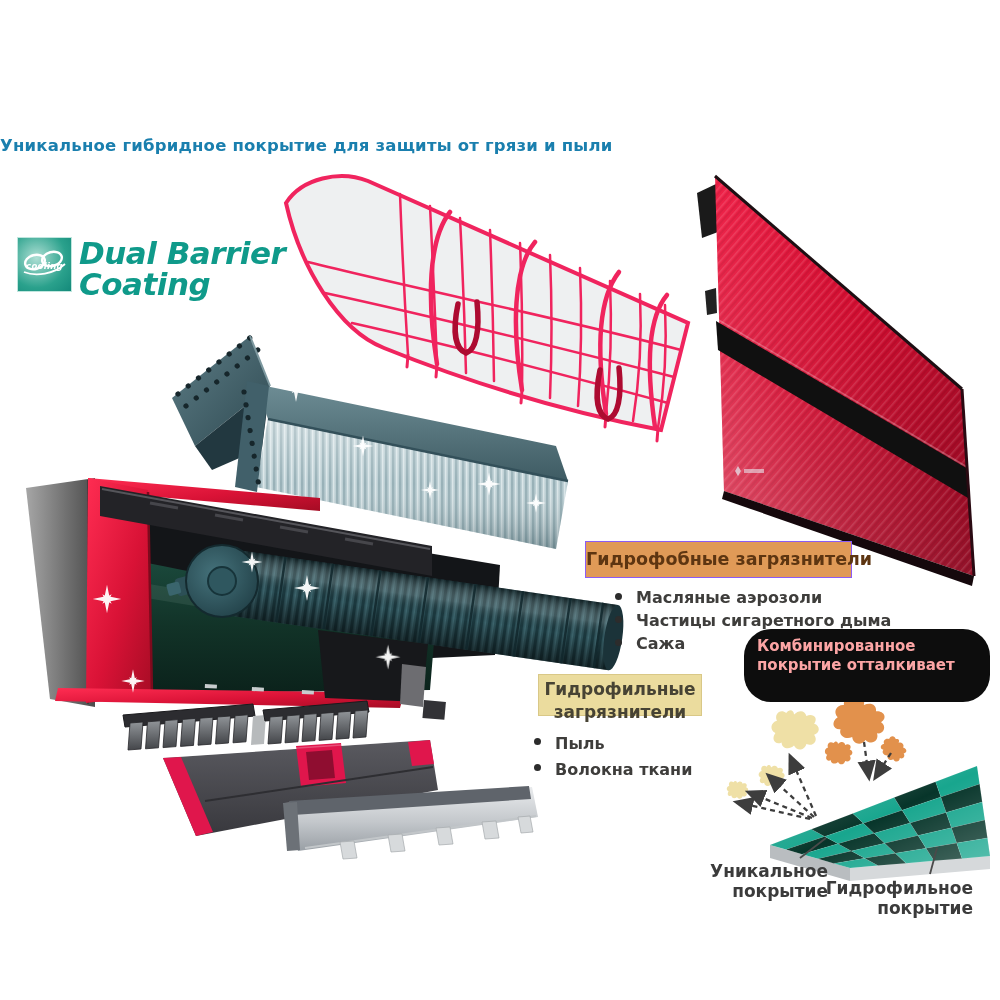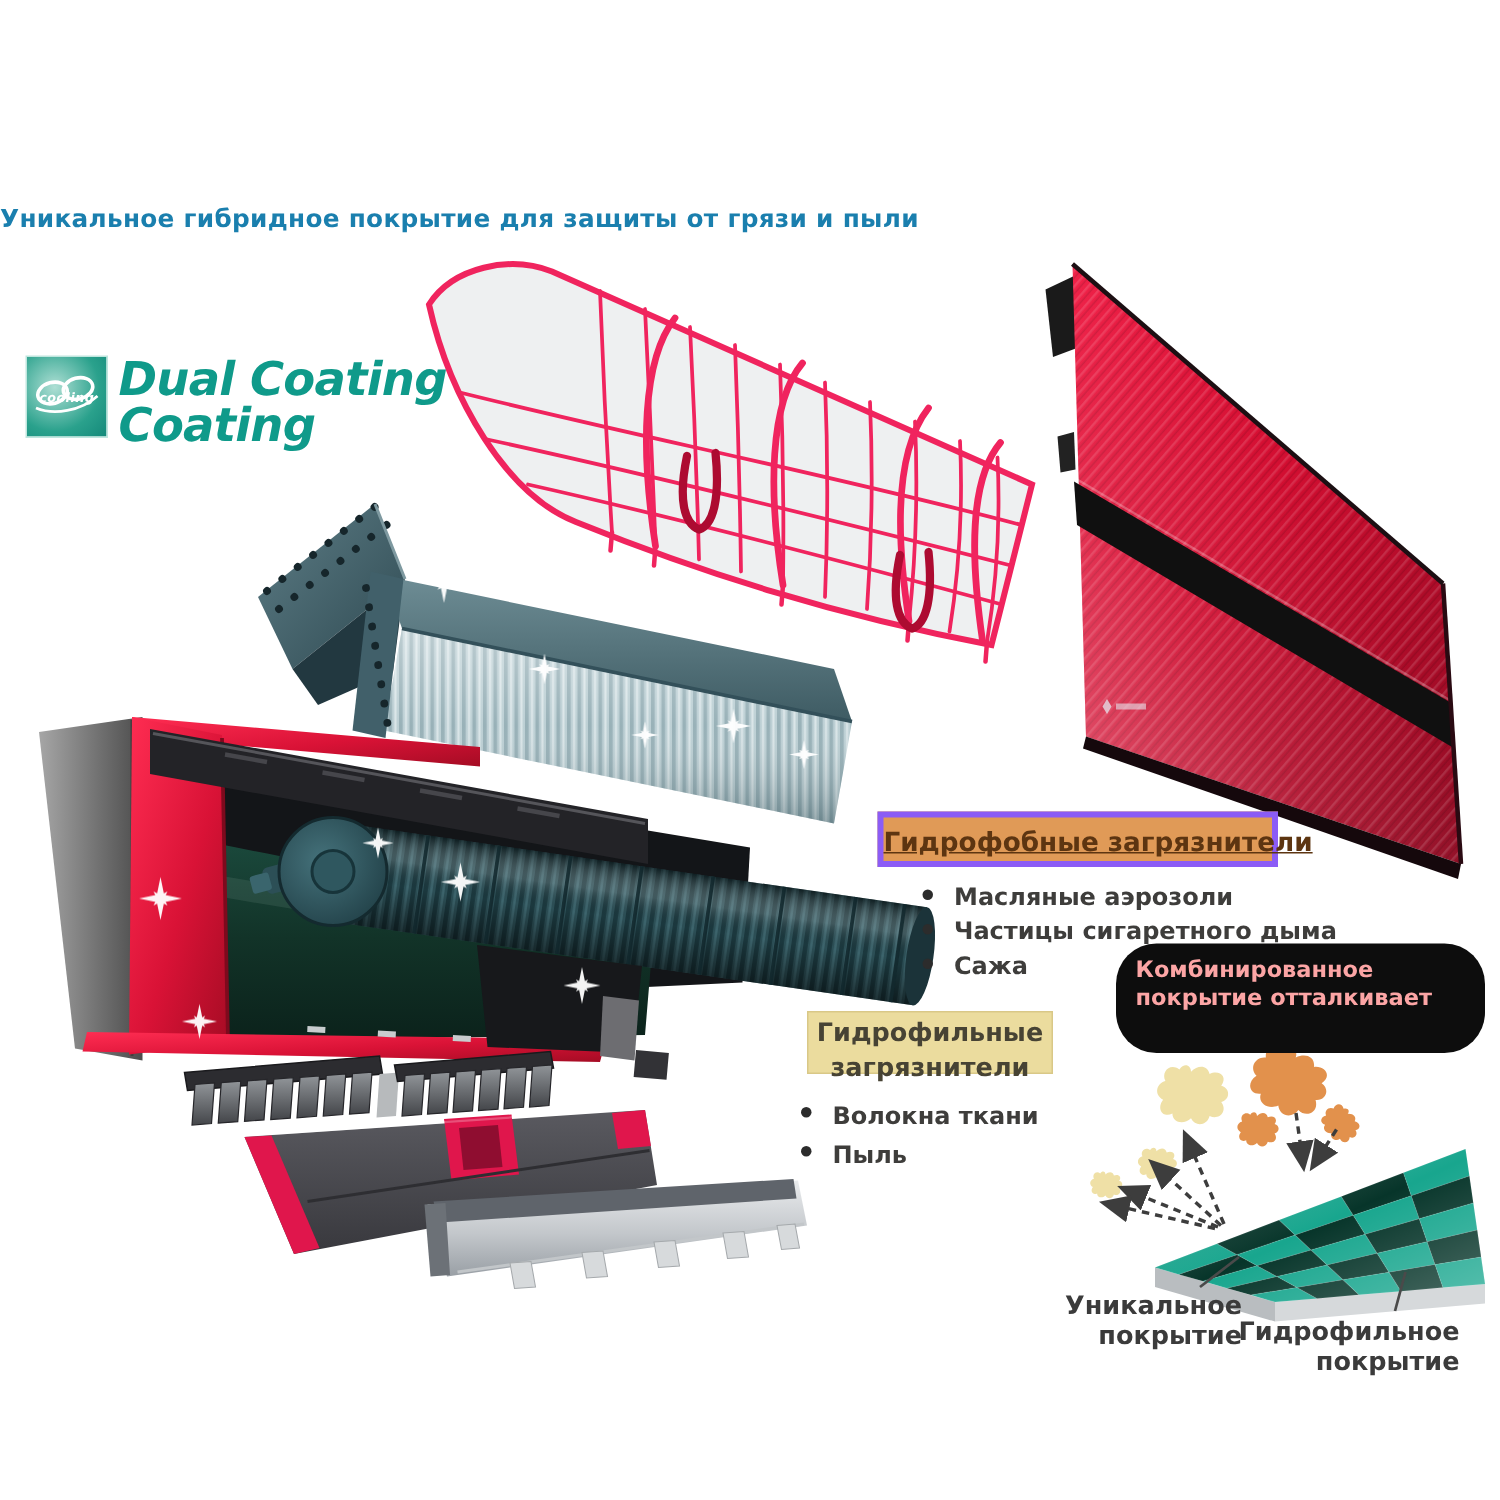--- a/index.html
+++ b/index.html
@@ -9,23 +9,23 @@
   .abs{position:absolute;}
   .page-title{left:0;top:136px;width:1000px;font-size:16.5px;font-weight:bold;
               color:#1a7fae;letter-spacing:.2px;}
   .badge{left:17px;top:237px;width:53px;height:53px;border:1px solid #bfe6de;
          background:radial-gradient(circle at 35% 38%, #aedfd4 0%, #2aa18c 62%, #14897a 100%);}
   .badge svg{position:absolute;left:0;top:0;}
   .badge-label{position:absolute;left:0;bottom:20px;width:100%;text-align:center;color:#fff;
                font-size:8.5px;font-weight:bold;font-style:italic;letter-spacing:.3px;}
   .wordmark{left:79px;top:238px;font-size:31px;line-height:31px;font-weight:bold;font-style:italic;
             color:#0f9a8a;letter-spacing:-0.5px;white-space:nowrap;}
-  .hb-header{left:585px;top:541px;width:267px;height:37px;background:#e09a57;border:4px solid #8b5cf6;
+  .hb-header{left:585px;top:541px;width:267px;height:37px;background:#e09a57;border:1px solid #8b5cf6;
              box-sizing:border-box;color:#5d3511;font-size:17.5px;font-weight:bold;text-align:center;
-             line-height:35px;white-space:nowrap;text-decoration:underline;}
+             line-height:35px;white-space:nowrap;}
   .list{font-size:16px;font-weight:bold;color:#3e3d3b;}
   .list .li{position:relative;padding-left:23px;}
   .li .dot{position:absolute;left:2px;top:7px;width:7px;height:7px;border-radius:50%;background:#2c2c2c;}
   .hb-list{left:613px;top:586px;}
   .hb-list .li{line-height:23px;}
   .hp-header{left:538px;top:674px;width:164px;height:42px;background:#ebdc9e;border:1px solid #d9c887;
              box-sizing:border-box;color:#474334;font-size:17px;font-weight:bold;text-align:center;
              padding-top:3px;line-height:23px;}
   .hp-list{left:532px;top:731px;}
   .hp-list .li{line-height:26px;}
@@ -375,38 +375,38 @@
 <div class="abs badge">
   <svg width="53" height="53" viewBox="0 0 53 53">
     <ellipse cx="17" cy="24" rx="10" ry="7" transform="rotate(-15 17 24)" fill="none" stroke="#ffffff" stroke-width="2.4"></ellipse>
     <ellipse cx="34" cy="21" rx="10" ry="7" transform="rotate(-15 34 21)" fill="none" stroke="#ffffff" stroke-width="2.4"></ellipse>
     <path d="M6,34 C18,39 36,36 47,26" fill="none" stroke="#ffffff" stroke-width="1.8"></path>
   </svg>
   <div class="badge-label">cooling</div>
 </div>
 
 <div class="abs wordmark">
-  <div>Dual Coating</div>
+  <div>Dual Barrier</div>
   <div>Coating</div>
 </div>
 
 <div class="abs hb-header">Гидрофобные загрязнители</div>
 <div class="abs list hb-list">
   <div class="li"><span class="dot"></span><span>Масляные аэрозоли</span></div>
   <div class="li"><span class="dot"></span><span>Частицы сигаретного дыма</span></div>
   <div class="li"><span class="dot"></span><span>Сажа</span></div>
 </div>
 
 <div class="abs hp-header">
   <div>Гидрофильные</div>
   <div>загрязнители</div>
 </div>
 <div class="abs list hp-list">
+  <div class="li"><span class="dot"></span><span>Пыль</span></div>
   <div class="li"><span class="dot"></span><span>Волокна ткани</span></div>
-  <div class="li"><span class="dot"></span><span>Пыль</span></div>
 </div>
 
 <div class="abs note">
   <div>Комбинированное</div>
   <div>покрытие отталкивает</div>
 </div>
 
 <div class="abs coat-label coat-hb">
   <div>Уникальное</div>
   <div>покрытие</div>

